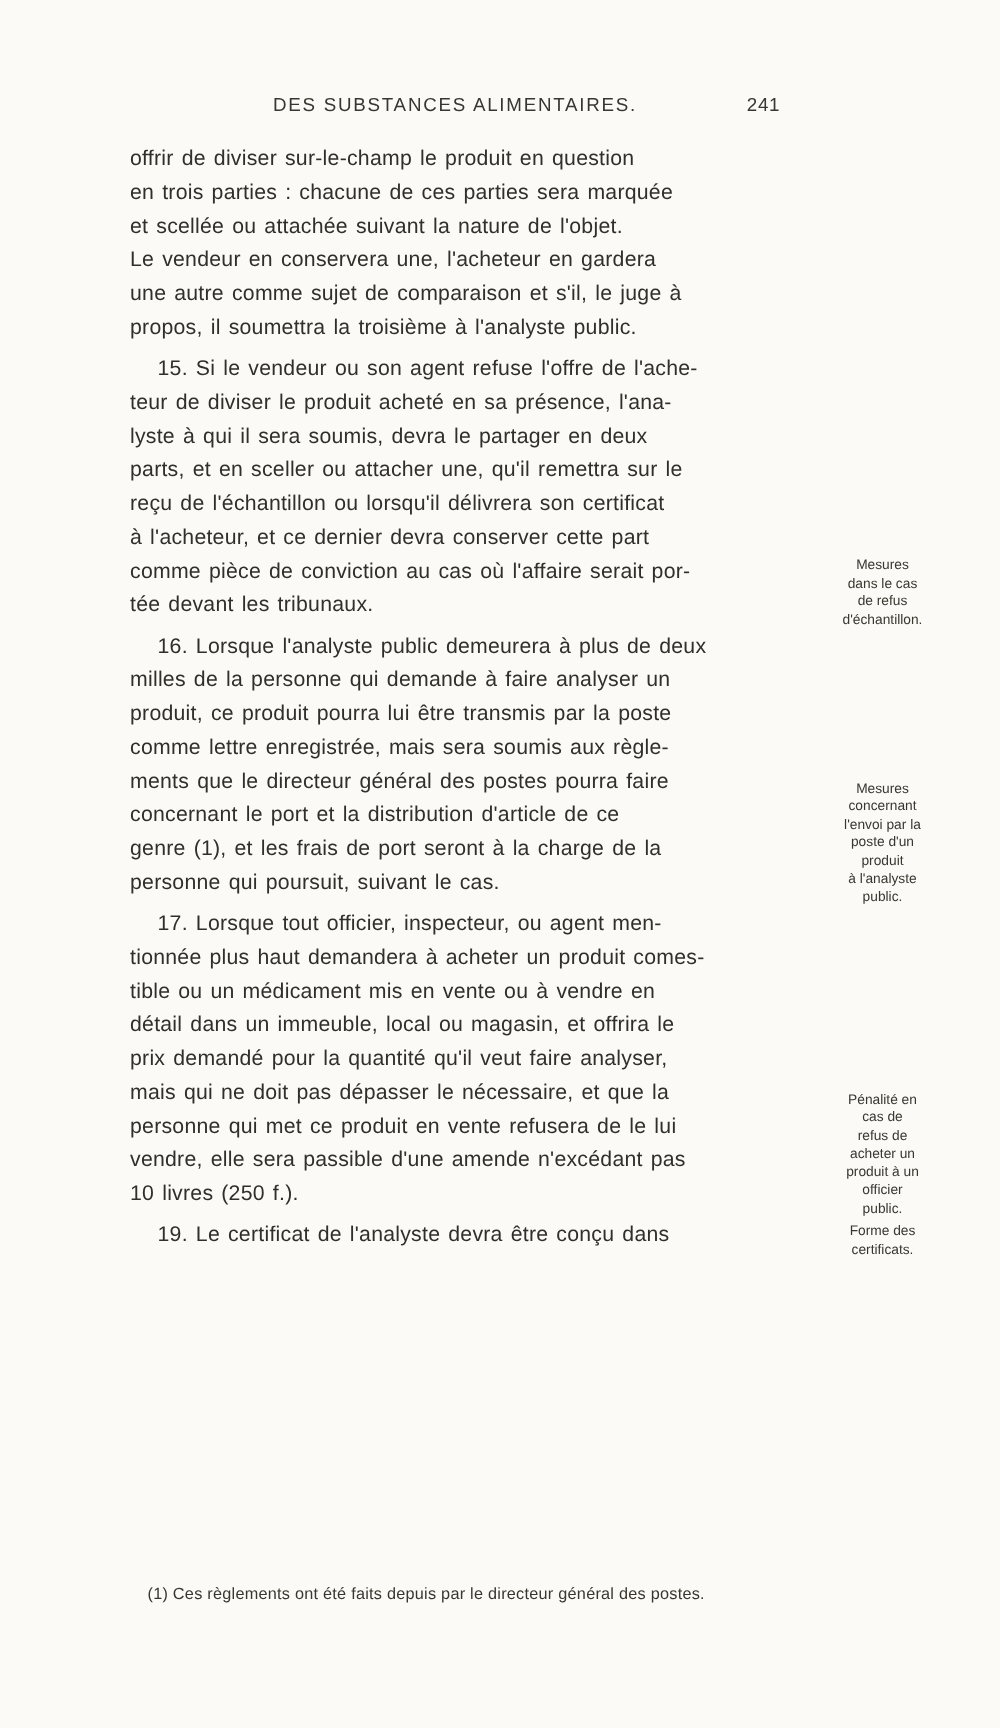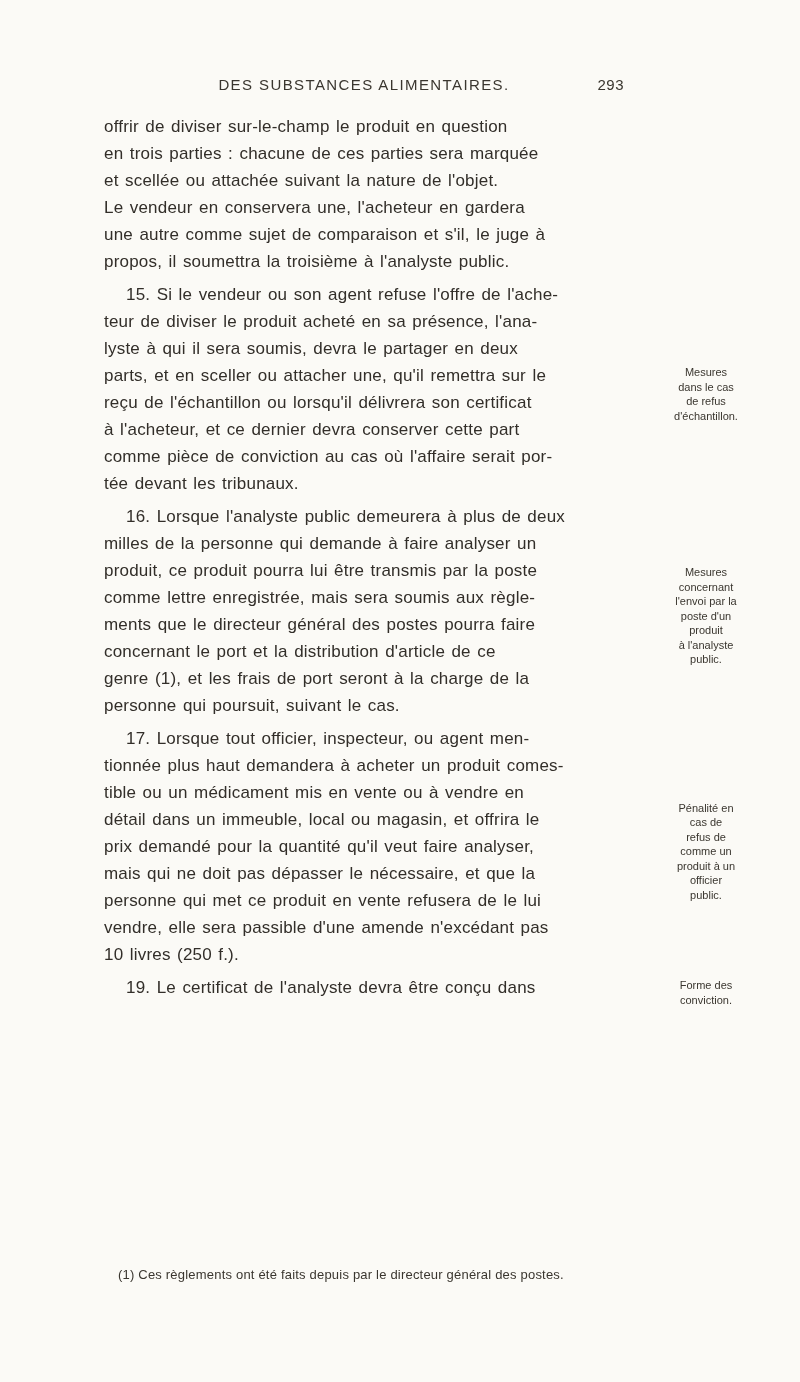--- a/index.html
+++ b/index.html
@@ -30,21 +30,21 @@
       color: #3a362f;
     }
     .page-number {
       position: absolute;
       right: 0;
       top: 0;
       letter-spacing: 0.5px;
     }
     .para-row {
       display: flex;
-      align-items: center;
+      align-items: flex-end;
     }
     .body-text {
       width: 520px;
       flex: 0 0 520px;
       font-size: 17px;
       line-height: 27px;
       letter-spacing: 0.2px;
       word-spacing: 1.5px;
       white-space: pre-line;
       margin-bottom: 6px;
@@ -73,21 +73,21 @@
     }
   </style>
 </head>
 <body>
 
 <div class="page">
   <div class="text-block">
 
     <header class="page-header">
       <span>DES SUBSTANCES ALIMENTAIRES.</span>
-      <span class="page-number">293</span>
+      <span class="page-number">241</span>
     </header>
 
     <div class="para-row">
       <p class="body-text">offrir de diviser sur-le-champ le produit en question
 en trois parties : chacune de ces parties sera marquée
 et scellée ou attachée suivant la nature de l'objet.
 Le vendeur en conservera une, l'acheteur en gardera
 une autre comme sujet de comparaison et s'il, le juge à
 propos, il soumettra la troisième à l'analyste public.</p>
       <aside class="margin-note"></aside>
@@ -132,28 +132,28 @@
 tible ou un médicament mis en vente ou à vendre en
 détail dans un immeuble, local ou magasin, et offrira le
 prix demandé pour la quantité qu'il veut faire analyser,
 mais qui ne doit pas dépasser le nécessaire, et que la
 personne qui met ce produit en vente refusera de le lui
 vendre, elle sera passible d'une amende n'excédant pas
 10 livres (250 f.).</p>
       <aside class="margin-note">Pénalité en
 cas de
 refus de
-comme un
+acheter un
 produit à un
 officier
 public.</aside>
     </div>
 
     <div class="para-row">
       <p class="body-text indent">19. Le certificat de l'analyste devra être conçu dans</p>
       <aside class="margin-note">Forme des
-conviction.</aside>
+certificats.</aside>
     </div>
 
   </div>
 
   <div class="footnote">(1) Ces règlements ont été faits depuis par le directeur général des postes.</div>
 </div>
 
 </body></html>

